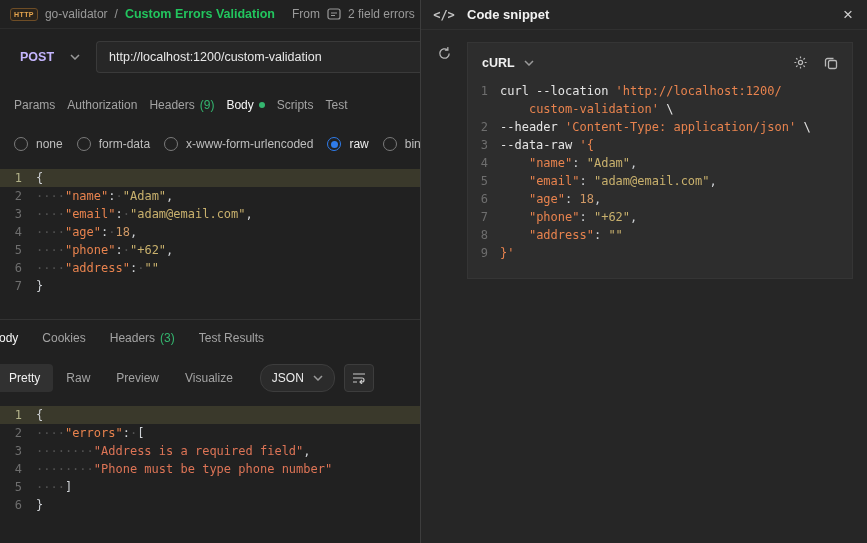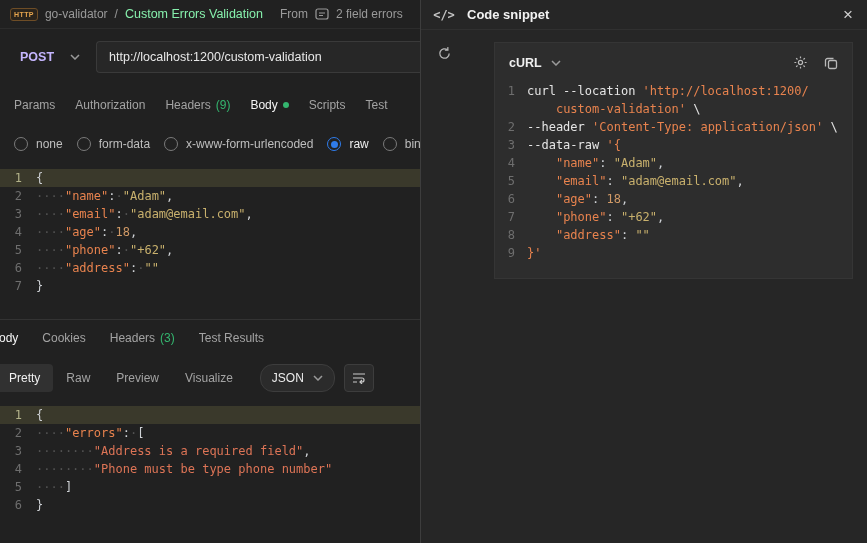--- a/index.html
+++ b/index.html
@@ -13,35 +13,35 @@
 
   
   .left-pane { flex:0 0 421px; width:421px; border-right:1px solid #3d3d3d;
     display:flex; flex-direction:column; overflow:hidden; background:#212121; }
 
   .topbar { height:29px; flex:0 0 29px; display:flex; align-items:center; gap:7px;
     padding:0 10px; border-bottom:1px solid #2c2c2c; white-space:nowrap; }
   .http-badge { font-size:7px; font-weight:700; letter-spacing:.4px; color:#e8a64e;
     border:1px solid #6e4d26; border-radius:3px; padding:2px 3px; background:#2a241c; }
   .crumb-dim { color:#9a9a9a; }
-  .crumb-title { color:#86efac; font-weight:400; font-size:12.5px; }
+  .crumb-title { color:#22c55e; font-weight:700; font-size:12.5px; }
   .from-label { color:#9a9a9a; margin-left:10px; }
   .mini-icon { display:inline-flex; color:#9a9a9a; }
   .errors-count { color:#9a9a9a; }
 
   .req-row { height:56px; flex:0 0 56px; display:flex; align-items:center; padding:0 0 0 4px; }
   .method-btn { display:flex; align-items:center; gap:16px; height:32px; padding:0 16px;
     background:none; border:none; color:#c4b5fd; font-weight:700; font-size:12.5px;
     font-family:inherit; }
   .chev { stroke:#9a9a9a; fill:none; stroke-width:1.5; }
   .url-input { flex:1; height:32px; background:#272727; border:1px solid #3a3a3a;
     border-right:none; border-radius:4px 0 0 4px; color:#e8e8e8; font-size:12.5px;
     padding:0 12px; font-family:inherit; outline:none; }
 
-  .req-tabs { height:40px; flex:0 0 40px; display:flex; align-items:center; gap:20px;
+  .req-tabs { height:40px; flex:0 0 40px; display:flex; align-items:center; gap:12px;
     padding:0 14px; color:#a3a3a3; white-space:nowrap; }
   .tab { display:flex; align-items:center; gap:5px; }
   .tab.active { color:#f5f5f5; }
   .count-green { color:#34b66f; }
   .green-dot { width:6px; height:6px; border-radius:50%; background:#34b66f; display:inline-block; }
 
   .modes { height:38px; flex:0 0 38px; display:flex; align-items:center; gap:14px;
     padding:0 14px; white-space:nowrap; overflow:hidden; color:#bfbfbf; }
   .mode { display:flex; align-items:center; gap:8px; }
   .radio { width:14px; height:14px; border:1.5px solid #7a7a7a; border-radius:50%;
@@ -93,21 +93,21 @@
     font-size:12px; font-family:"DejaVu Sans Mono", monospace; }
   .rp-title { font-weight:700; color:#f2f2f2; font-size:13px; }
   .close-btn { margin-left:auto; background:none; border:none; color:#cfcfcf;
     font-size:17px; line-height:1; font-family:inherit; }
   .rp-body { flex:1; display:flex; }
   .tool-strip { flex:0 0 46px; display:flex; flex-direction:column; align-items:center;
     padding-top:16px; }
   .strip-icon { color:#b5b5b5; }
   .snippet-wrap { flex:1; padding:12px 14px 0 0; }
   .snippet-box { background:#2d2d2d; border:1px solid #353535; border-radius:0;
-    padding:10px 12px 16px;margin-left:27px; }
+    padding:10px 12px 16px; }
   .box-header { display:flex; align-items:center; padding:2px 2px 12px; }
   .lang-btn { display:flex; align-items:center; gap:9px; background:none; border:none;
     color:#f0f0f0; font-weight:700; font-size:12.5px; font-family:inherit; }
   .box-actions { margin-left:auto; display:flex; align-items:center; gap:16px; }
   .icon-btn { background:none; border:none; color:#b9b9b9; display:flex; align-items:center; }
   .code .ln { flex:0 0 20px; padding-right:12px; }
 </style>
 </head>
 <body>
 

